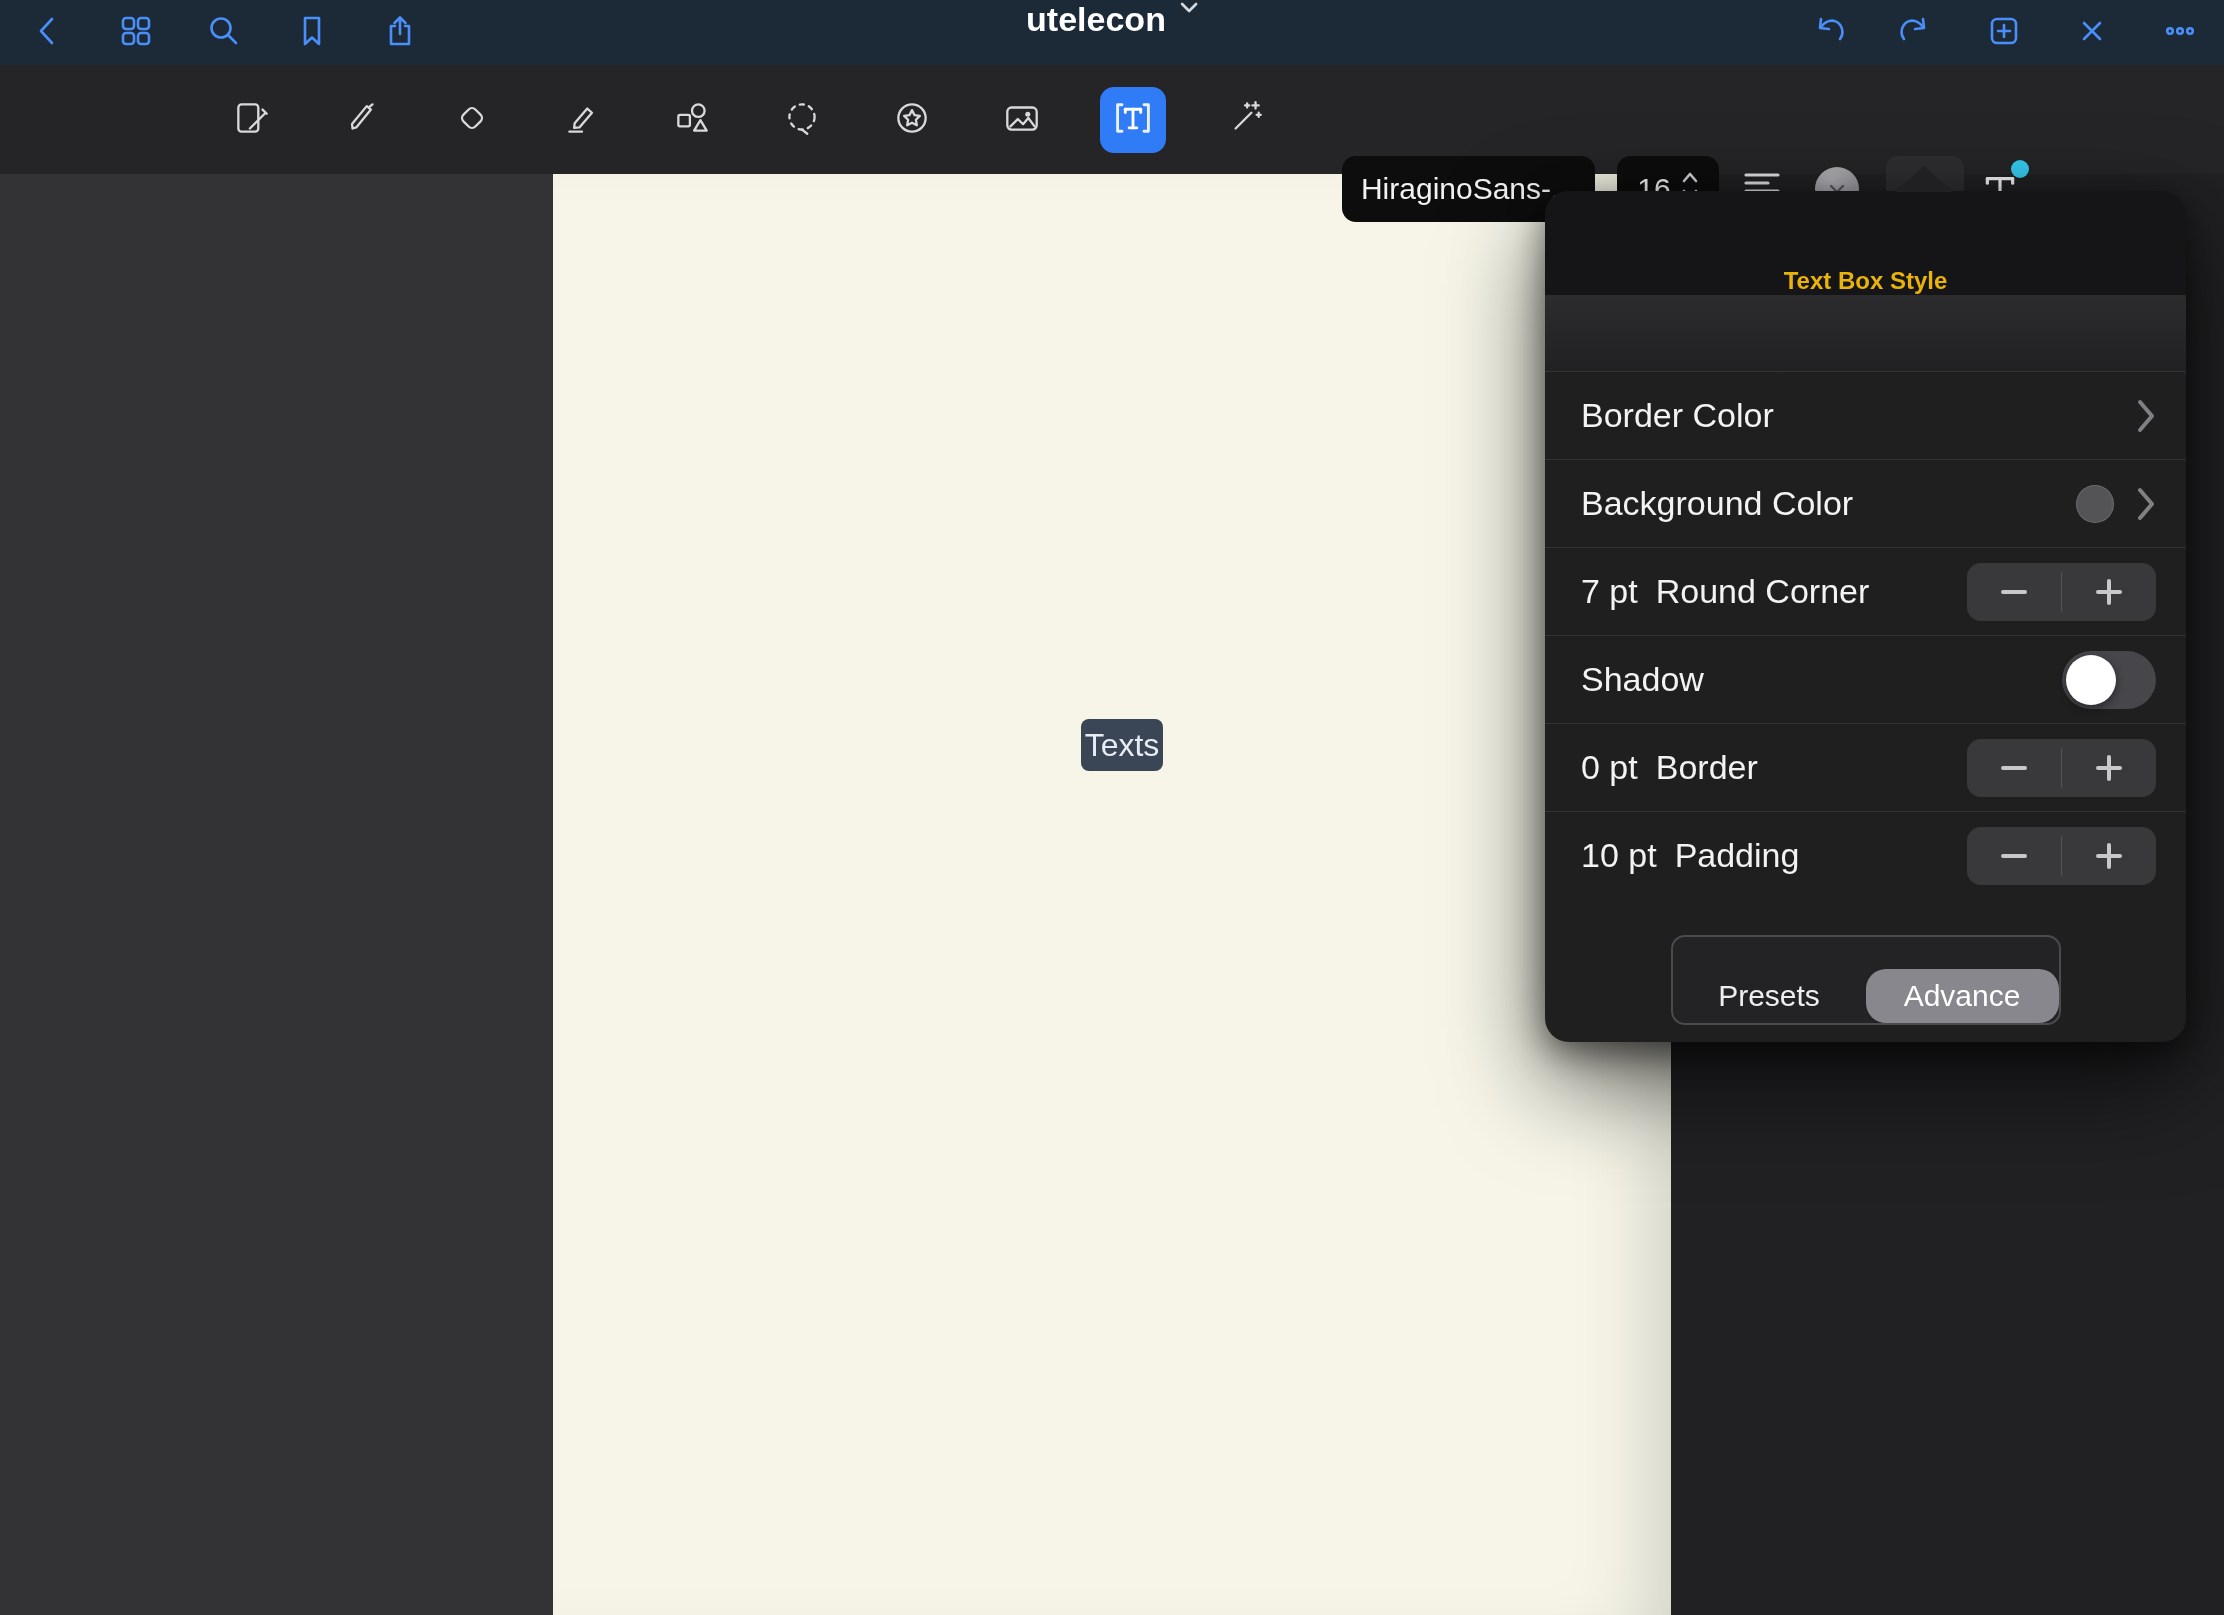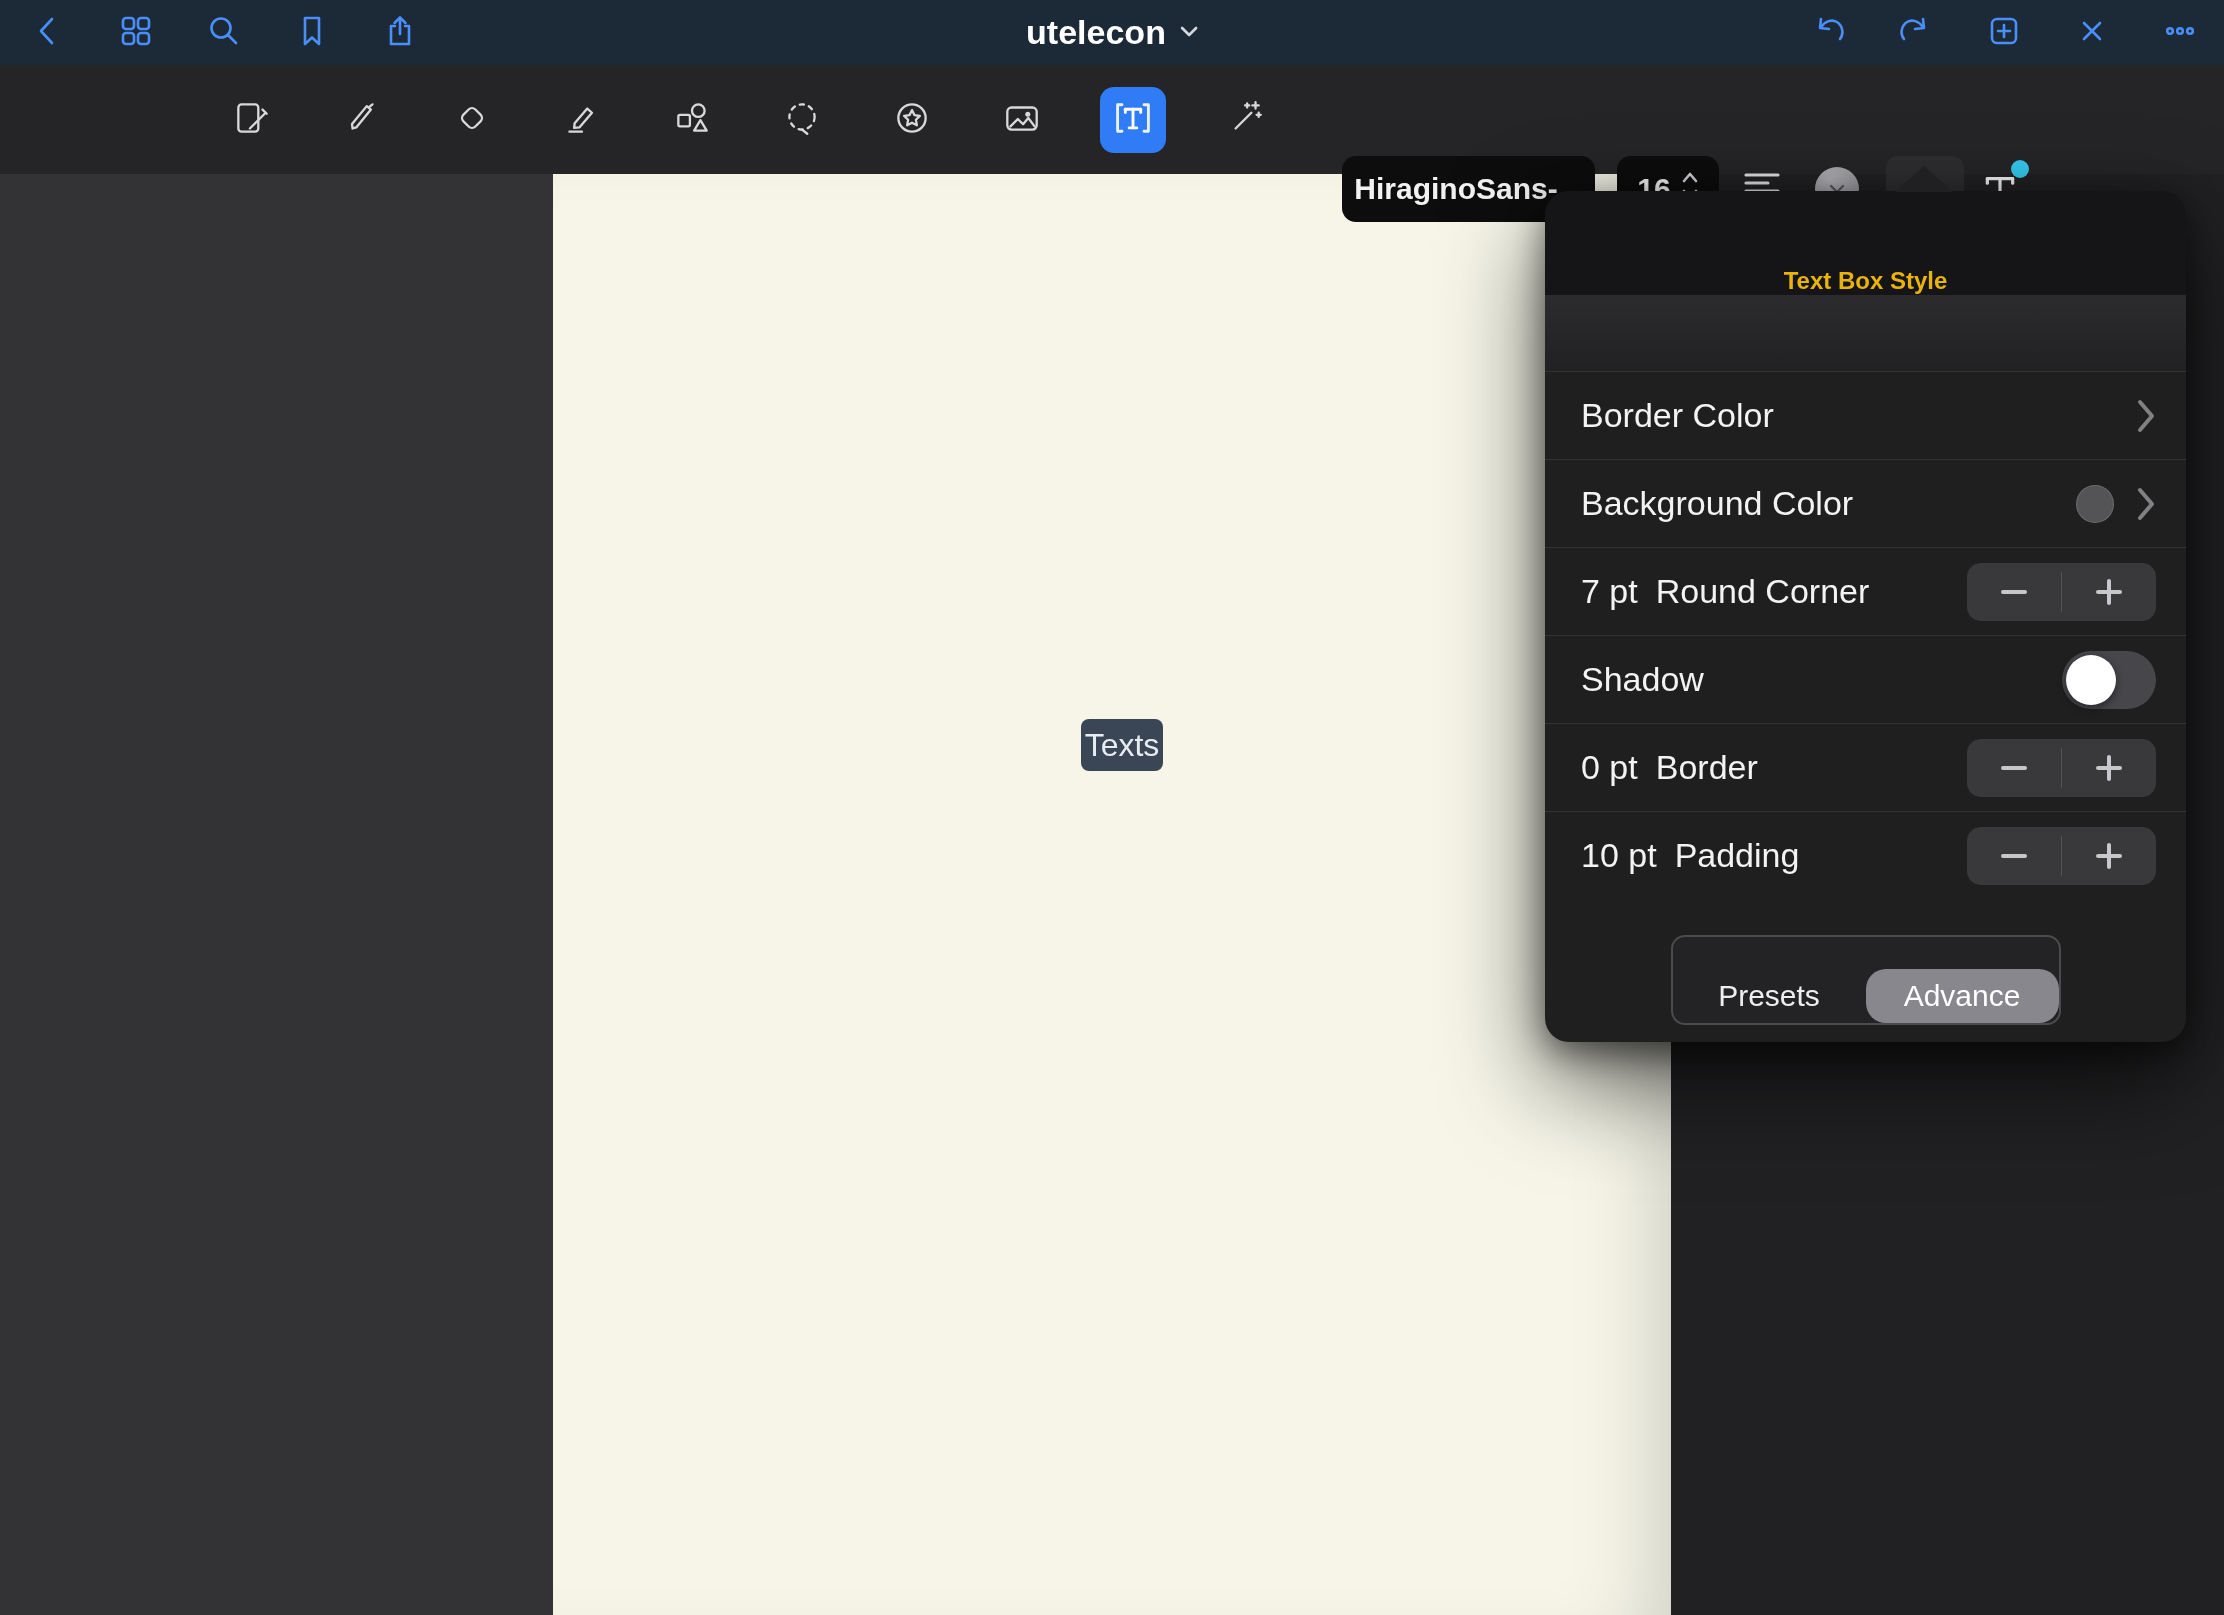--- a/index.html
+++ b/index.html
@@ -8,33 +8,33 @@
   #app { position:relative; width:2224px; height:1615px; }
 
   
   .topbar { position:absolute; top:0; left:0; width:2224px; height:65px; background:#1c2a38; z-index:30; }
   .tb-group { position:absolute; top:0; height:65px; display:flex; align-items:center; gap:32px; }
   .tb-left { left:20px; }
   .tb-right { right:16px; }
   .tb-btn { width:56px; height:56px; display:flex; align-items:center; justify-content:center; cursor:pointer; }
   .tb-btn svg { stroke:#4a8ef9; fill:none; stroke-width:2.6; stroke-linecap:round; stroke-linejoin:round; }
   .title-wrap { position:absolute; left:50%; top:0; transform:translateX(-50%); height:65px;
-                display:flex; align-items:center; gap:14px; cursor:pointer; }
+                display:flex; gap:14px; cursor:pointer; }
   .doc-title { font-size:34px; font-weight:bold; color:#ffffff; }
 
   
   .toolbar { position:absolute; top:65px; left:0; width:2224px; height:109px; background:#252527; z-index:25; }
   .tools { position:absolute; left:220px; top:0; height:109px; display:flex; align-items:center; gap:46px; }
   .tool { width:64px; height:64px; border-radius:14px; display:flex; align-items:center; justify-content:center; cursor:pointer; }
   .tool svg { stroke:#d9d9db; fill:none; stroke-width:2.2; stroke-linecap:round; stroke-linejoin:round; }
   .tool.selected { background:#2f7cf6; width:66px; height:66px; }
   .tool.selected svg { stroke:#ffffff; stroke-width:2.6; }
   .pill { position:absolute; top:91px; height:66px; background:#0d0d0e; border-radius:14px;
           display:flex; align-items:center; justify-content:center; color:#f2f2f2;
-          font-size:30px; font-weight:bold; cursor:pointer; }
+          font-size:30px; font-weight:normal; cursor:pointer; }
   .font-pill { left:1342px; width:253px; }
   .size-pill { left:1617px; width:102px; gap:10px; }
   .tb-icon-btn { position:absolute; top:91px; width:66px; height:66px; display:flex; align-items:center;
                  justify-content:center; cursor:pointer; }
   .slot { position:absolute; left:1886px; top:91px; width:78px; height:66px; border-radius:12px; background:#2e2e31; }
 
   
   .canvas { position:absolute; top:174px; left:0; width:2224px; height:1441px;
             background:linear-gradient(90deg,#333335 0px,#333335 553px,#2b2b2d 553px,#2b2b2d 1671px,#212123 1671px,#212123 2224px); }
   .page { position:absolute; left:553px; top:0; width:1118px; height:1441px; background:#f6f5e8;

